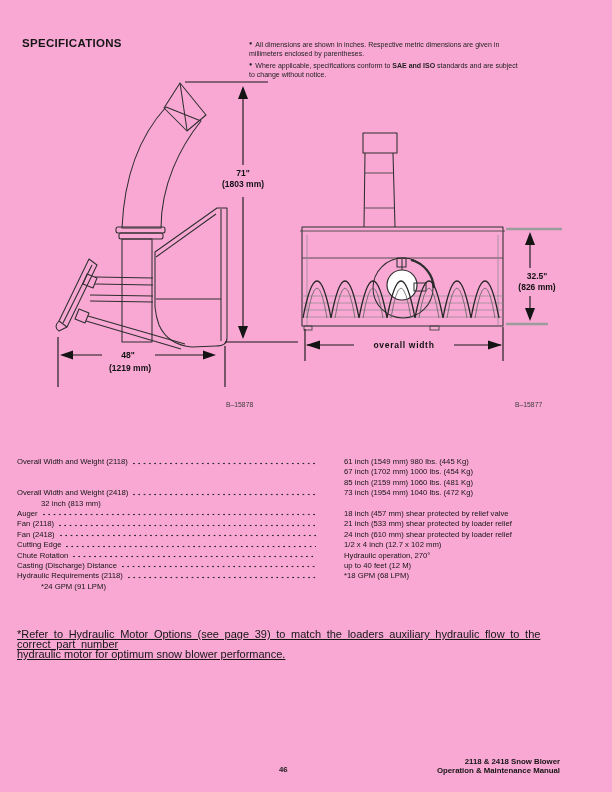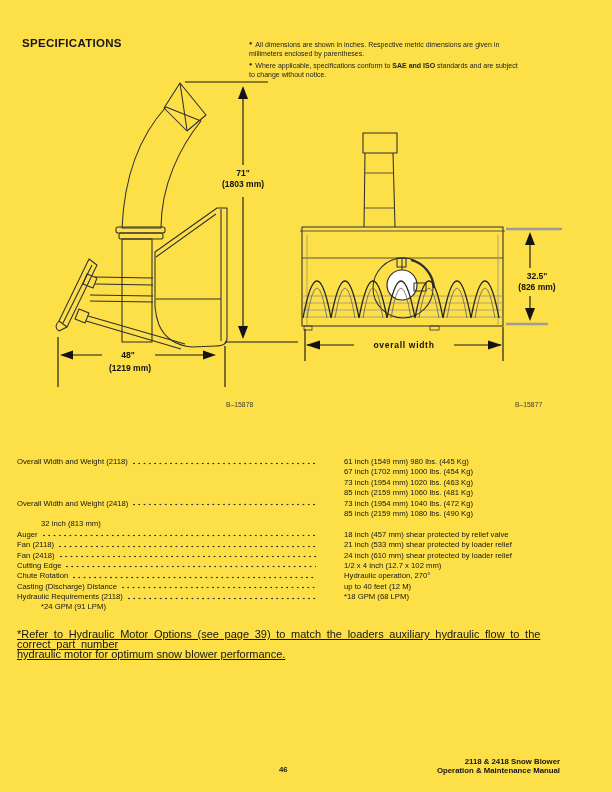--- a/index.html
+++ b/index.html
@@ -1,17 +1,17 @@
 <!DOCTYPE html>
 <html><head>
 <meta charset="utf-8">
 <style>
   html,body { margin:0; padding:0; background:#ffffff; }
   .page {
-    position:relative; width:612px; height:792px; background:#fde047;
+    position:relative; width:612px; height:792px; background:#f9a8d4;
     font-family:"Liberation Sans", sans-serif; color:#1c1c1c; overflow:hidden;
   }
   .title {
     position:absolute; left:22px; top:37px;
     font-size:11.5px; font-weight:bold; letter-spacing:0.3px; color:#161616;
   }
   
   .notes { position:absolute; left:249px; top:39px; width:306px; font-size:7px; color:#222; }
   .note  { margin:0 0 2px 0; }
   .nline { display:block; line-height:9.4px; }
@@ -174,42 +174,28 @@
           <span class="slabel"></span>
           <span class="leader"></span>
         </span>
         <span class="svalue">67 inch (1702 mm) 1000 lbs. (454 Kg)</span>
       </div>
     <div class="srow cont">
         <span class="lcol">
           <span class="slabel"></span>
           <span class="leader"></span>
         </span>
-        <span class="svalue">73 inch (1954 mm) 1020 lbs. (463 Kg)</span>
-      </div>
-    <div class="srow cont">
-        <span class="lcol">
-          <span class="slabel"></span>
-          <span class="leader"></span>
-        </span>
         <span class="svalue">85 inch (2159 mm) 1060 lbs. (481 Kg)</span>
       </div>
     <div class="srow">
         <span class="lcol">
           <span class="slabel">Overall Width and Weight (2418)</span>
           <span class="leader"></span>
         </span>
         <span class="svalue">73 inch (1954 mm) 1040 lbs. (472 Kg)</span>
-      </div>
-    <div class="srow cont">
-        <span class="lcol">
-          <span class="slabel"></span>
-          <span class="leader"></span>
-        </span>
-        <span class="svalue">85 inch (2159 mm) 1080 lbs. (490 Kg)</span>
       </div>
     <div class="srow">
         <span class="svalue">32 inch (813 mm)</span>
       </div>
     <div class="srow">
         <span class="lcol">
           <span class="slabel">Auger</span>
           <span class="leader"></span>
         </span>
         <span class="svalue">18 inch (457 mm) shear protected by relief valve</span>

